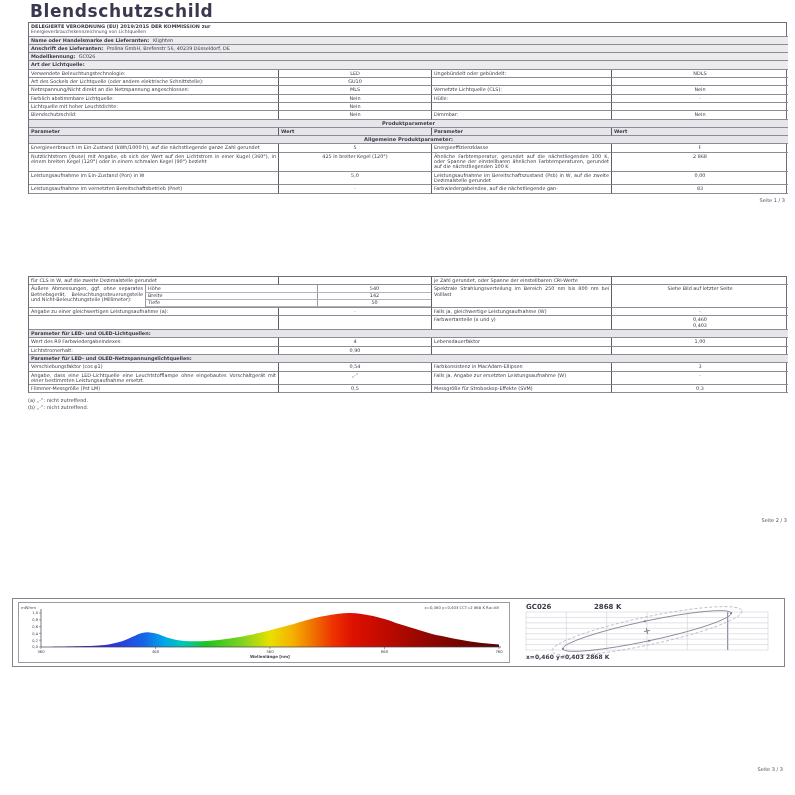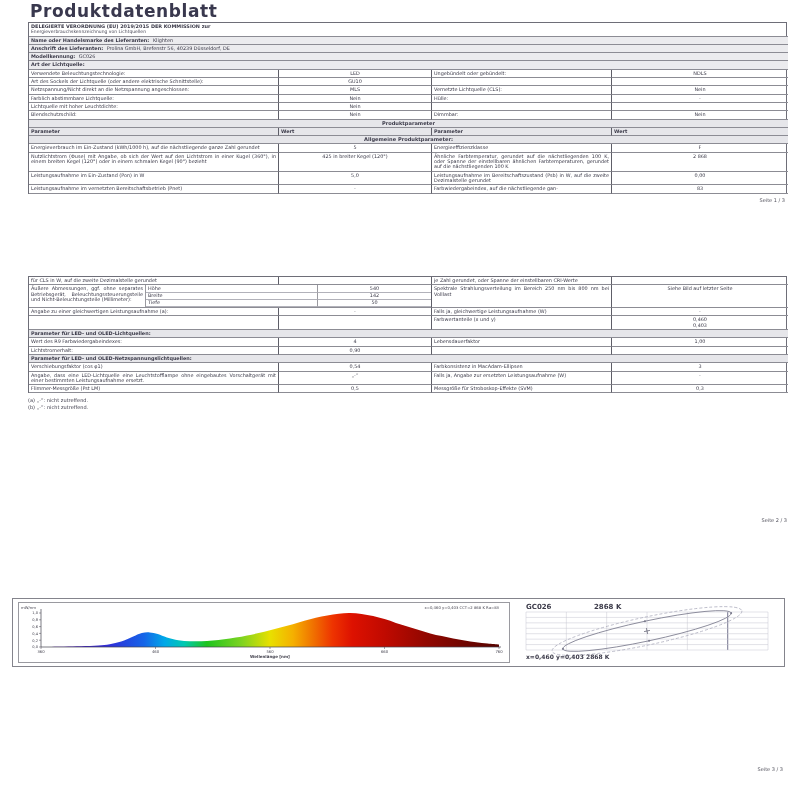--- a/index.html
+++ b/index.html
@@ -45,21 +45,21 @@
   .page3{position:absolute;left:12px;top:598px;width:771px;height:67px;border:1px solid #84848c;background:#fff;}
   #spec-box{position:absolute;left:5px;top:3px;width:490px;height:59px;border:1px solid #9a9aa0;}
   #cie-box{position:absolute;left:505px;top:3px;width:260px;height:59px;}
   svg{display:block;}
 </style>
 </head>
 <body>
 
 <div class="sheet">
 
-  <h1 class="doc-title">Produktdatenblatt</h1>
+  <h1 class="doc-title">Blendschutzschild</h1>
 
   <section class="page1">
     <div class="t4" id="g1a">
       <div class="cell span4 sub">
         <div class="l1">DELEGIERTE VERORDNUNG (EU) 2019/2015 DER KOMMISSION zur</div>
         <div class="l2">Energieverbrauchskennzeichnung von Lichtquellen</div>
       </div>
       <div class="cell span4 info shade">
         <b>Name oder Handelsmarke des Lieferanten:</b>
         <span>Klighten</span>

